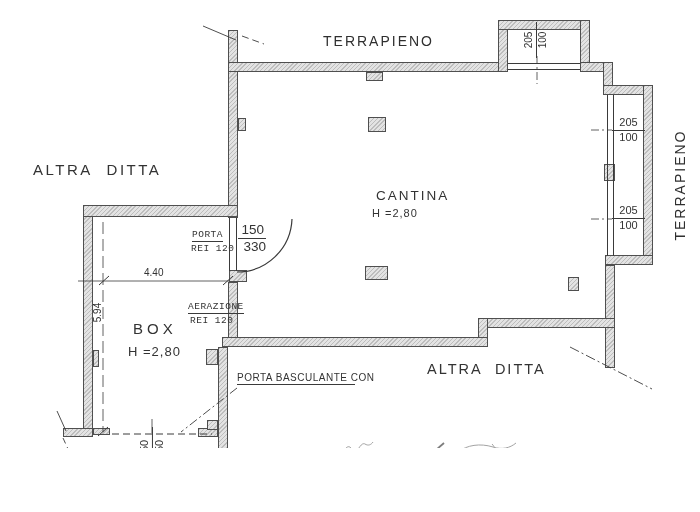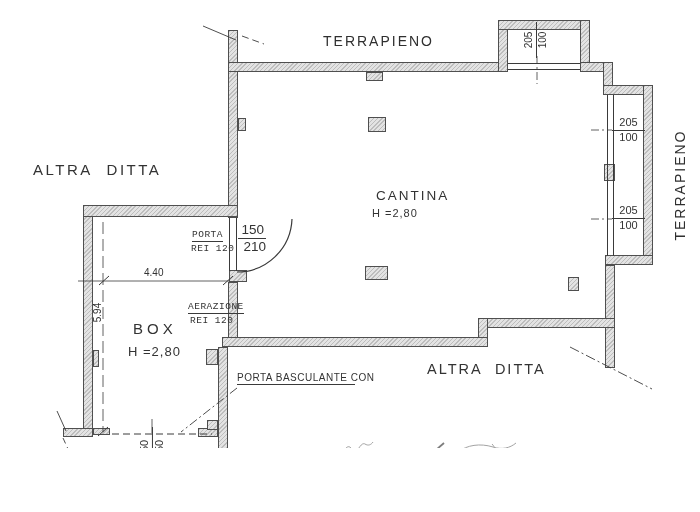--- a/index.html
+++ b/index.html
@@ -108,21 +108,21 @@
   <div class="lbl note" style="left:191px;top:243px;">REI 120</div>
   <div class="lbl note" style="left:188px;top:301px;"><span class="u">AERAZIONE</span></div>
   <div class="lbl note" style="left:190px;top:315px;">REI 120</div>
   <div class="lbl note2" style="left:237px;top:372px;"><span class="uw">PORTA BASCULANTE CON</span></div>
 
   <div class="lbl dim" style="left:144px;top:267px;">4.40</div>
   <div class="lbl dim rot" style="left:76px;top:307px;width:42px;text-align:center;">5.94</div>
 
   <div class="frac" style="left:238px;top:223px;width:28px;font-size:13.5px;text-align:right;">
     <span class="num">150</span>
-    <span class="den">210</span>
+    <span class="den">330</span>
   </div>
 
   <div class="frac rot" style="left:518px;top:28px;width:36px;font-size:10px;">
     <span class="num">205</span>
     <span class="den">100</span>
   </div>
 
   <div class="frac" style="left:612px;top:117px;width:33px;font-size:11px;">
     <span class="num">205</span>
     <span class="den">100</span>

